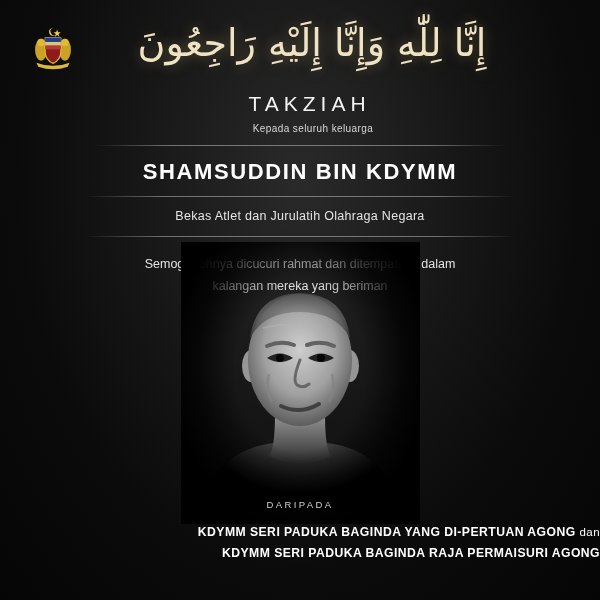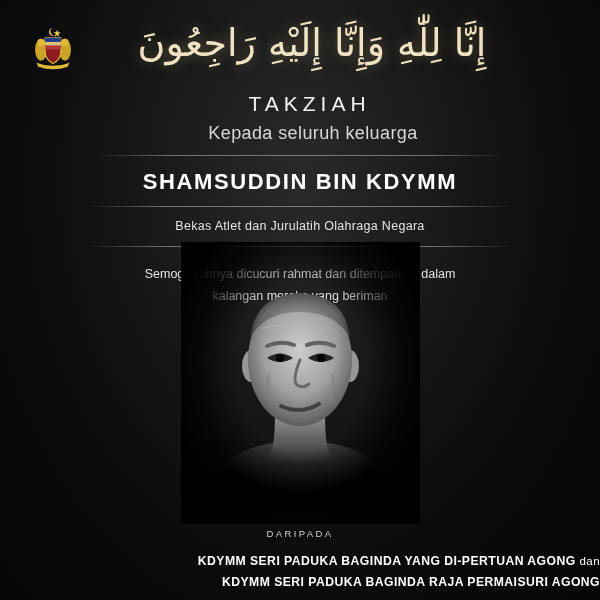--- a/index.html
+++ b/index.html
@@ -79,21 +79,21 @@
   }
   .takziah {
     color: #f3f3f3;
     font-size: 21px;
     letter-spacing: 5px;
     font-weight: 400;
     padding-left: 19px;
   }
   .kepada {
     color: #d8d8d8;
-    font-size: 18px;
+    font-size: 10px;
     letter-spacing: 0.4px;
     margin-top: 7px;
     margin-bottom: 11px;
     padding-left: 26px;
   }
   .name {
     color: #ffffff;
     font-size: 22px;
     font-weight: bold;
     letter-spacing: 1.6px;
@@ -144,21 +144,21 @@
     background:
       radial-gradient(ellipse 55% 58% at 50% 45%, rgba(0,0,0,0) 50%, rgba(5,5,5,0.75) 80%, #050505 100%);
     pointer-events: none;
   }
 
   
   .footer {
     position: absolute;
     left: 0;
     right: 0;
-    bottom: 7px;
+    bottom: 36px;
     text-align: center;
     z-index: 4;
   }
   .daripada {
     color: #cfcfcf;
     font-size: 9.5px;
     letter-spacing: 2.4px;
     margin-bottom: 12px;
   }
   .sender {

